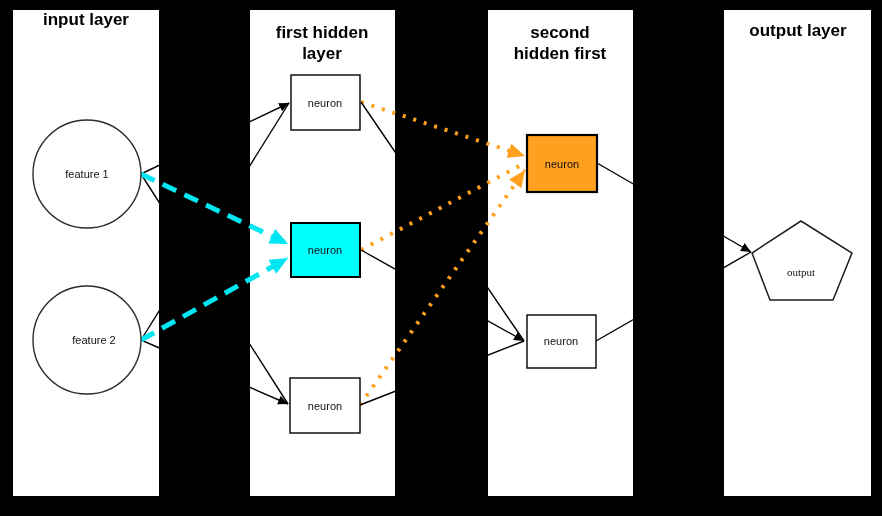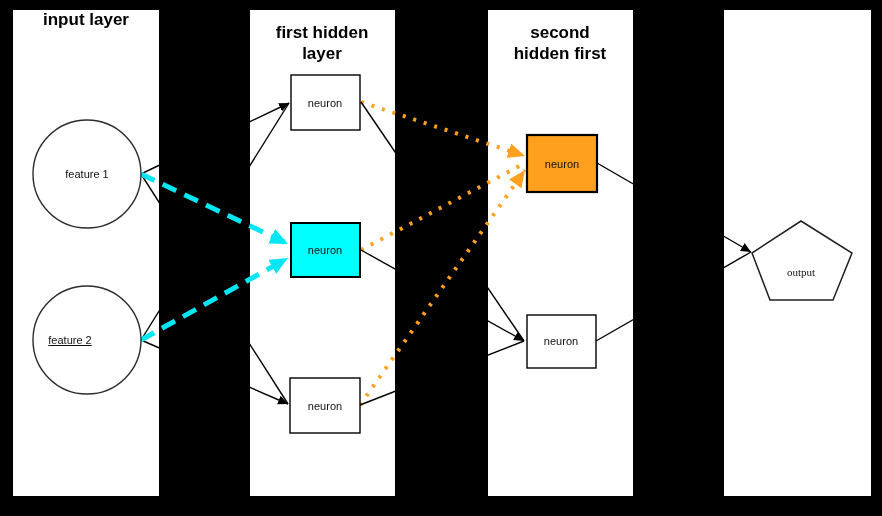--- a/index.html
+++ b/index.html
@@ -88,23 +88,24 @@
       <rect class="node-box" x="290" y="378" width="70" height="55"></rect>
       <rect class="node-box orange" x="527" y="135" width="70" height="57"></rect>
       <rect class="node-box" x="527" y="315" width="69" height="53"></rect>
       <polygon class="node-pentagon" points="801,221 852,253 833,300 770,300 752,253"></polygon>
     </g>
   </svg>
 
   <div class="panel-title nowrap" style="left:86px;top:9px;">input layer</div>
   <div class="panel-title wrap" style="left:322px;top:22px;">first hidden layer</div>
   <div class="panel-title wrap" style="left:560px;top:22px;">second hidden first</div>
+  <div class="panel-title nowrap" style="left:798px;top:20px;">output layer</div>
 
   <div class="node-label" style="left:87px;top:174px;">feature 1</div>
-  <div class="node-label" style="left:70px;top:340px;text-decoration:underline;">feature 2</div>
+  <div class="node-label" style="left:94px;top:340px;">feature 2</div>
   <div class="node-label" style="left:325px;top:103px;">neuron</div>
   <div class="node-label" style="left:325px;top:250px;">neuron</div>
   <div class="node-label" style="left:325px;top:406px;">neuron</div>
   <div class="node-label" style="left:562px;top:164px;">neuron</div>
   <div class="node-label" style="left:561px;top:341px;">neuron</div>
   <div class="node-label" style="left:801px;top:272px;font-family:Liberation Serif, serif;">output</div>
 
 </div>
 
 </body></html>

